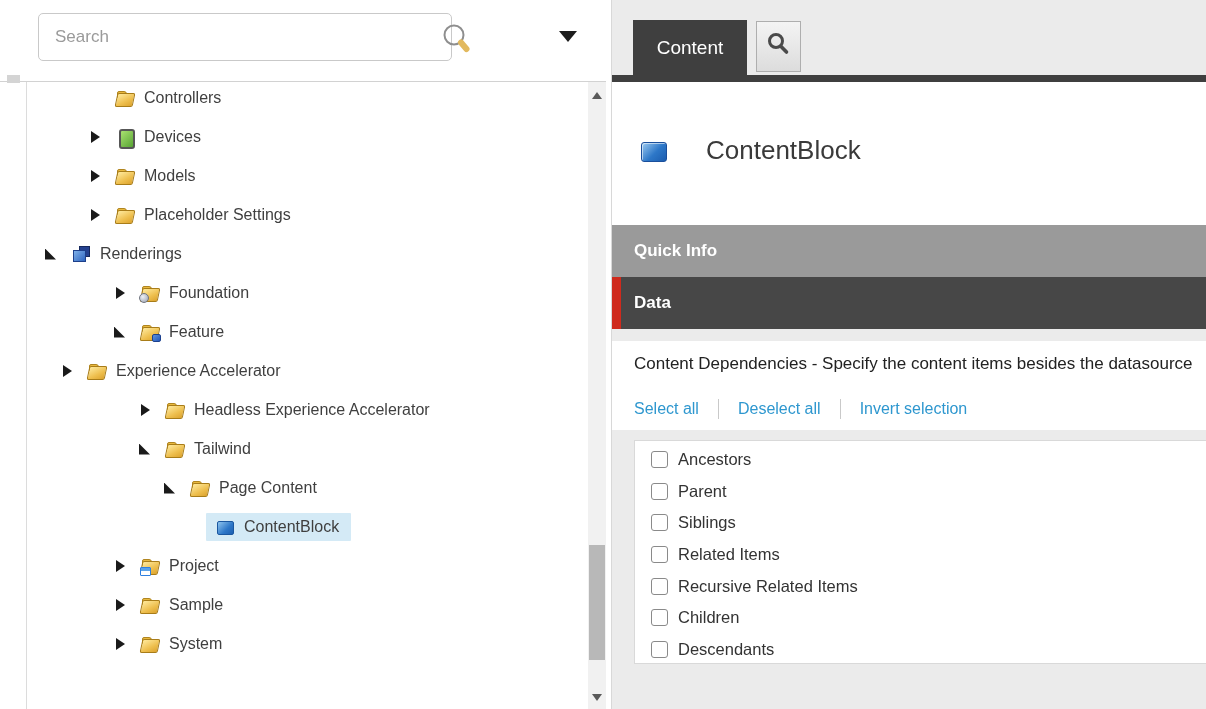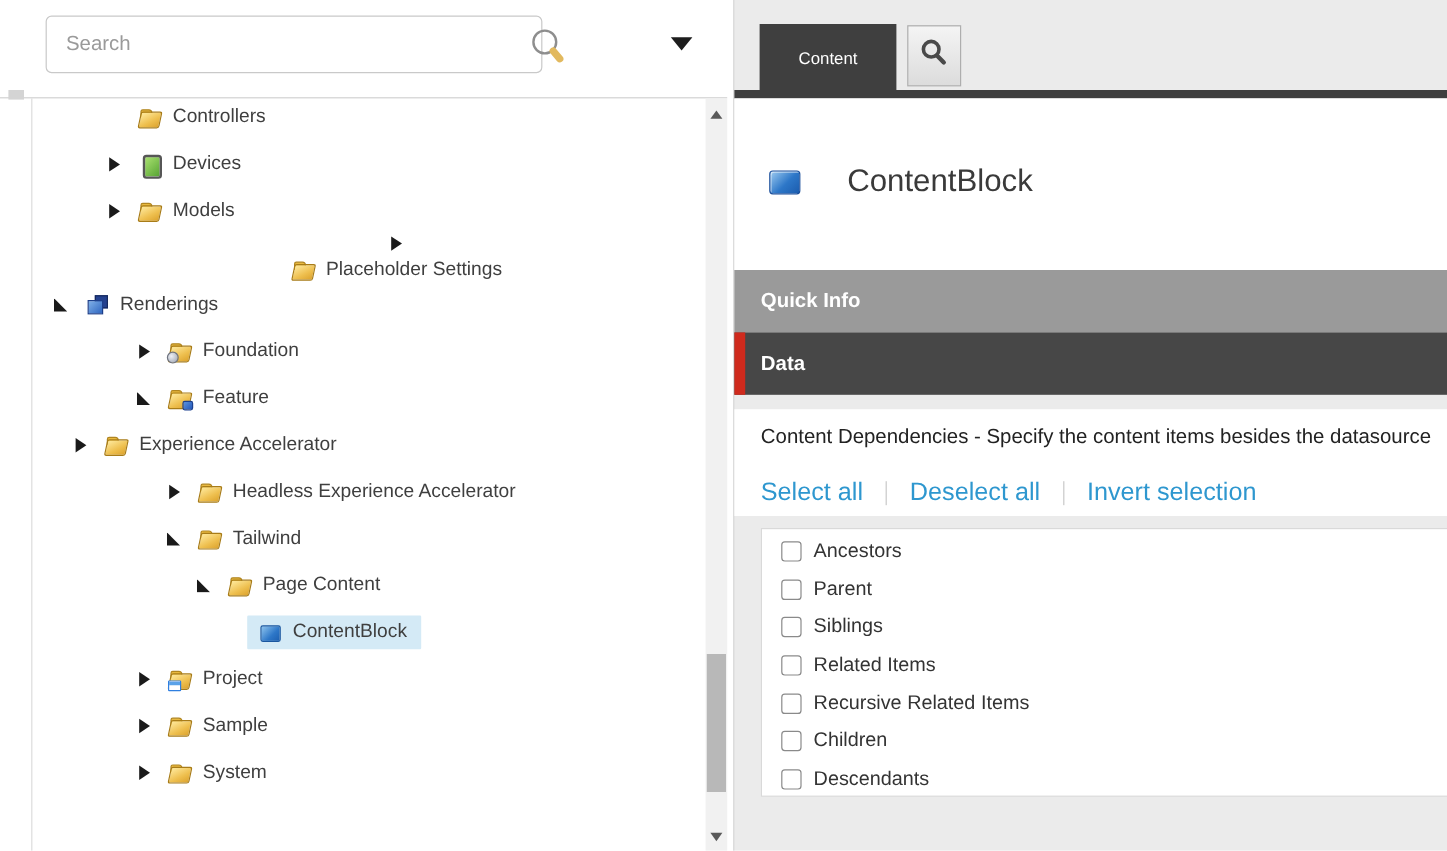--- a/index.html
+++ b/index.html
@@ -68,42 +68,42 @@
     border-left:5px solid transparent; border-right:5px solid transparent; border-bottom:7px solid #5a5a5a; }
   .scroll-down { position:absolute; left:4px; bottom:8px; width:0; height:0;
     border-left:5px solid transparent; border-right:5px solid transparent; border-top:7px solid #5a5a5a; }
   .scroll-thumb { position:absolute; left:1px; top:463px; width:16px; height:115px; background:#b8b8b8; }
 
   
   .right-panel { position:absolute; left:611px; top:0; width:595px; height:709px; background:#ebebeb;
     border-left:1px solid #d8d8d8; }
   .tab-underline { position:absolute; left:0; top:75px; width:595px; height:7px; background:#3f3f3f; }
   .tab-content { position:absolute; left:21px; top:20px; width:114px; height:55px; background:#3f3f3f;
-    color:#fff; font-size:14px; display:flex; align-items:center; justify-content:center; cursor:pointer; }
+    color:#fff; font-size:19px; display:flex; align-items:center; justify-content:center; cursor:pointer; }
   .tab-search-btn { position:absolute; left:144px; top:21px; width:45px; height:51px;
     background:linear-gradient(#f4f4f4,#dcdcdc); border:1px solid #aeaeae; display:flex;
     align-items:center; justify-content:center; cursor:pointer; }
 
   .title-block { position:absolute; left:0; top:82px; width:595px; height:143px; background:#fff; }
   .block-icon { position:absolute; left:29px; top:60px; width:26px; height:20px;
     border:1px solid #1a4f9c; border-radius:3px;
     background:linear-gradient(135deg,#9ccaf0,#2d77c8 55%,#1b5cae);
     box-shadow:inset 1px 1px 0 rgba(255,255,255,.55); }
   .page-title { position:absolute; left:94px; top:53px; font-size:26px; color:#3a3a3a; white-space:nowrap; }
 
   .section-bar { position:absolute; left:0; width:595px; height:52px; display:flex; align-items:center;
     color:#fff; font-weight:bold; font-size:17px; cursor:pointer; }
   .quick-info-bar { top:225px; background:#9a9a9a; padding-left:22px; }
   .data-bar { top:277px; background:#474747; padding-left:22px; }
   .data-accent { position:absolute; left:0; top:277px; width:9px; height:52px; background:#cf2a1d; }
 
   .field-block { position:absolute; left:0; top:341px; width:595px; height:89px; background:#fff; overflow:hidden; }
   .field-desc { position:absolute; left:22px; top:13px; font-size:17px; color:#222; white-space:nowrap; }
   .field-actions { position:absolute; left:22px; top:58px; display:flex; align-items:center;
-    font-size:21px; white-space:nowrap; }
+    font-size:16px; white-space:nowrap; }
   .action-link { color:#2e97cf; cursor:pointer; text-decoration:none; }
   .action-sep { width:1px; height:20px; background:#c9c9c9; margin:0 19px; }
 
   .checklist-box { position:absolute; left:22px; top:440px; width:600px; height:224px; background:#fff;
     border:1px solid #d9d9d9; padding:3px 0 0 16px; overflow:hidden; }
   .check-row { height:31.6px; display:flex; align-items:center; font-size:16.5px; color:#333; cursor:default; }
   .checkbox { width:17px; height:17px; border:1.5px solid #8a8a8a; border-radius:3px; background:#fff;
     margin-right:10px; flex:none; }
 </style>
 </head>
@@ -140,21 +140,21 @@
           <span class="tree-label">Devices</span>
         </span>
       </div>
       <div class="tree-row" style="padding-left: 88px;">
         <span class="tree-arrow collapsed"></span>
         <span class="tree-wrap">
           <span class="ticon ticon-folder ticon-folder"></span>
           <span class="tree-label">Models</span>
         </span>
       </div>
-      <div class="tree-row" style="padding-left: 88px; flex-direction: column;">
+      <div class="tree-row" style="padding-left: 88px;">
         <span class="tree-arrow collapsed"></span>
         <span class="tree-wrap">
           <span class="ticon ticon-folder ticon-folder"></span>
           <span class="tree-label">Placeholder Settings</span>
         </span>
       </div>
       <div class="tree-row" style="padding-left: 44px;">
         <span class="tree-arrow expanded"></span>
         <span class="tree-wrap">
           <span class="ticon ticon-renderings"></span>

